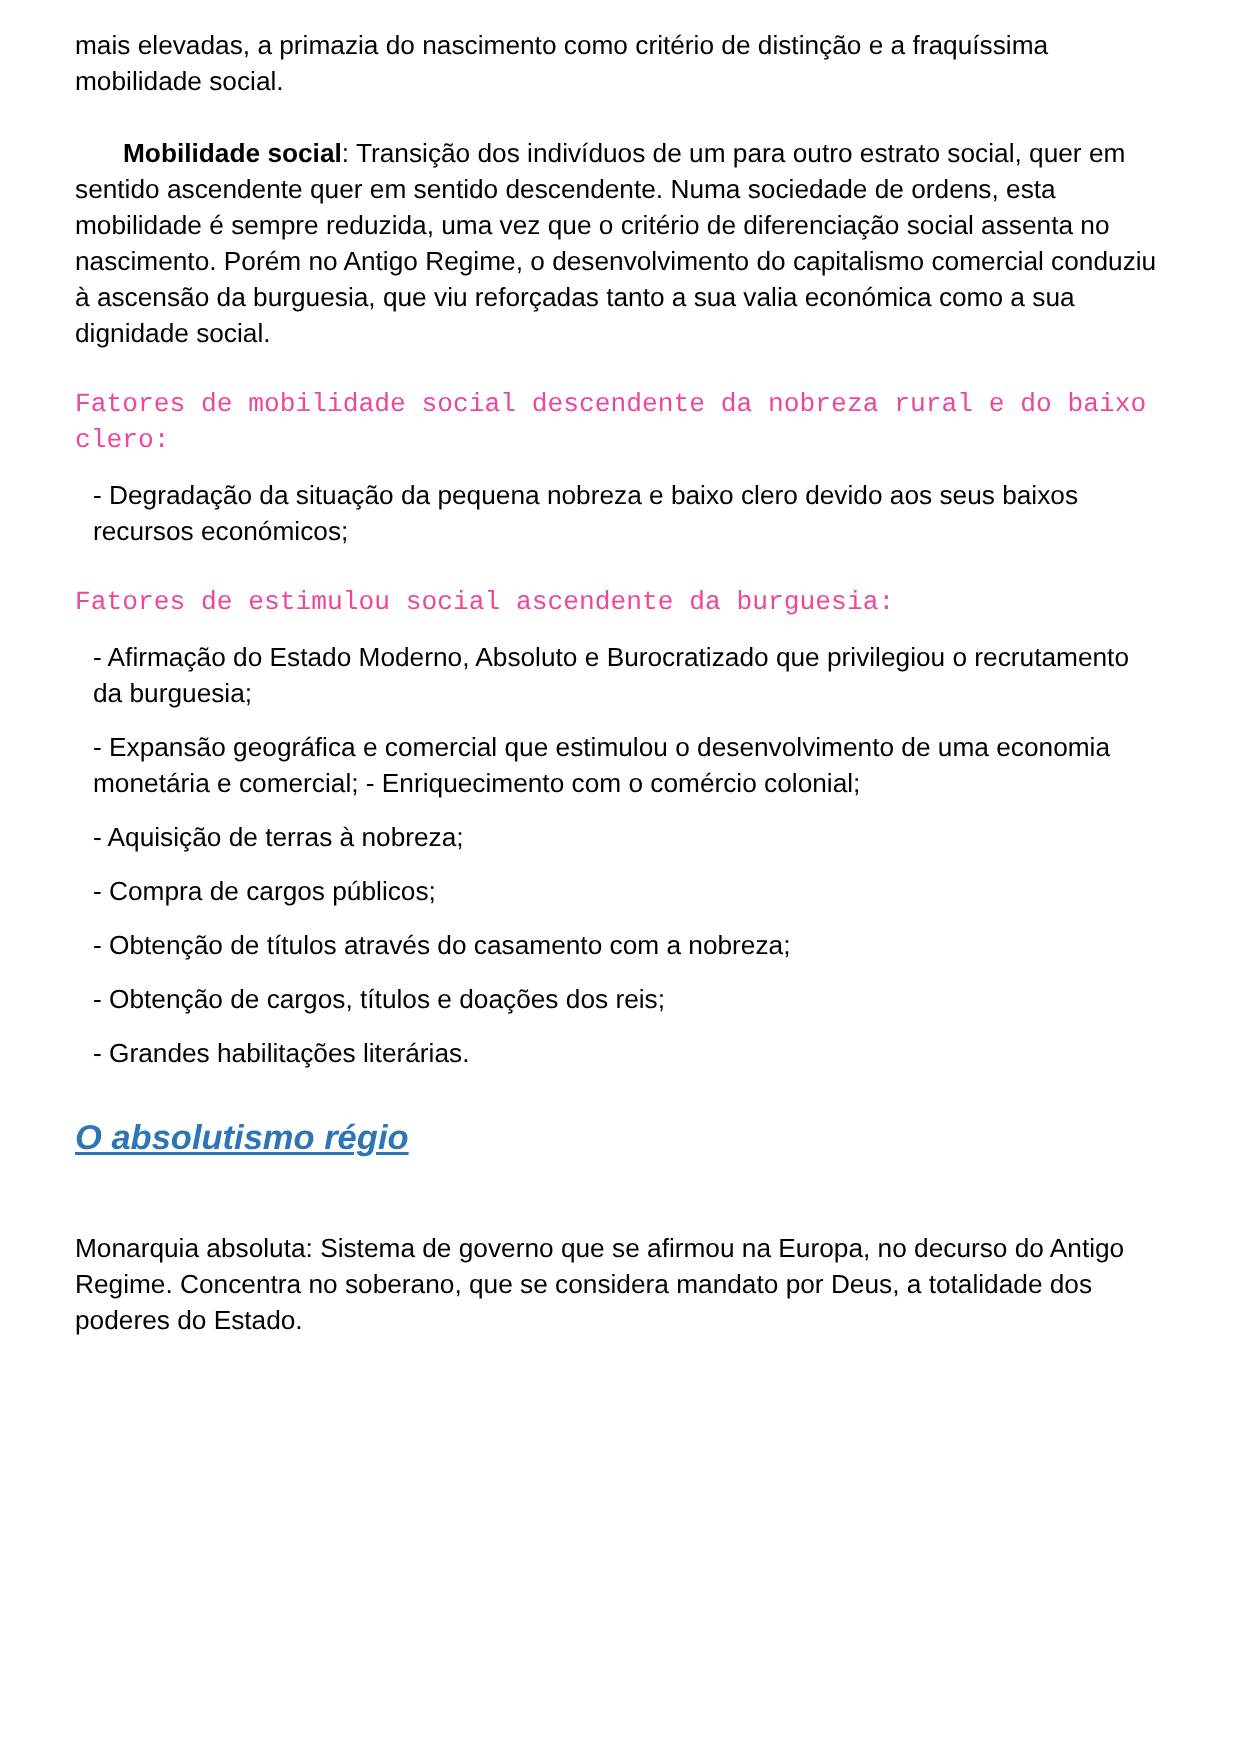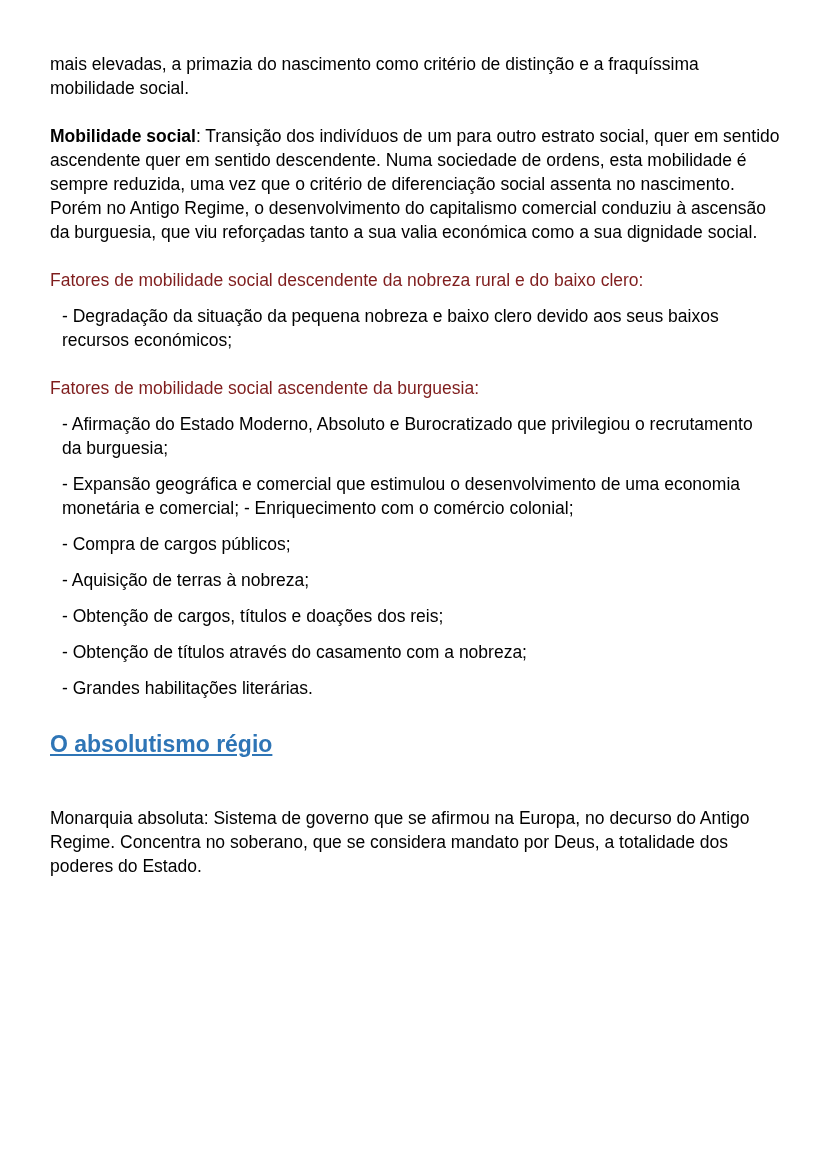--- a/index.html
+++ b/index.html
@@ -5,74 +5,77 @@
   html, body {
     margin: 0;
     padding: 0;
     background: #ffffff;
   }
   .page {
     position: relative;
     width: 828px;
     height: 1171px;
     box-sizing: border-box;
-    padding: 52px 48px 40px 50px;
+    padding: 18px 48px 40px 50px;
     background: #ffffff;
     font-family: "Liberation Sans", "DejaVu Sans", sans-serif;
     font-size: 17.5px;
     line-height: 24px;
     color: #000000;
   }
   .para {
     margin: 0 0 24px 0;
   }
   .block {
     margin: 0 0 24px 0;
   }
   .subheading {
-    color: #7f1d1d;
+    color: #ec4899;
+    font-family: Liberation Mono, monospace;
   }
   .item {
     margin: 12px;
   }
   .bold {
     font-weight: bold;
+    margin-left: 32px;
   }
   .main-heading {
     margin: 30px 0 48px 0;
     font-size: 23px;
     line-height: 28px;
     font-weight: bold;
     color: #2E75B6;
     text-decoration: underline;
     font-family: "Liberation Sans", "DejaVu Sans", sans-serif;
+    font-style: italic;
   }
 </style>
 </head>
 <body>
 
 <div class="page">
 
   <p class="para">mais elevadas, a primazia do nascimento como critério de distinção e a fraquíssima mobilidade social.</p>
 
   <p class="para"><span class="bold">Mobilidade social</span><span>: Transição dos indivíduos de um para outro estrato social, quer em sentido ascendente quer em sentido descendente. Numa sociedade de ordens, esta mobilidade é sempre reduzida, uma vez que o critério de diferenciação social assenta no nascimento. Porém no Antigo Regime, o desenvolvimento do capitalismo comercial conduziu à ascensão da burguesia, que viu reforçadas tanto a sua valia económica como a sua dignidade social.</span></p>
 
   <div class="block">
     <div class="subheading">Fatores de mobilidade social descendente da nobreza rural e do baixo clero:</div>
     <div class="item">- Degradação da situação da pequena nobreza e baixo clero devido aos seus baixos recursos económicos;</div>
   </div>
 
   <div class="block">
-    <div class="subheading">Fatores de mobilidade social ascendente da burguesia:</div>
+    <div class="subheading">Fatores de estimulou social ascendente da burguesia:</div>
     <div class="item">- Afirmação do Estado Moderno, Absoluto e Burocratizado que privilegiou o recrutamento da burguesia;</div>
     <div class="item">- Expansão geográfica e comercial que estimulou o desenvolvimento de uma economia monetária e comercial; - Enriquecimento com o comércio colonial;</div>
+    <div class="item">- Aquisição de terras à nobreza;</div>
     <div class="item">- Compra de cargos públicos;</div>
-    <div class="item">- Aquisição de terras à nobreza;</div>
+    <div class="item">- Obtenção de títulos através do casamento com a nobreza;</div>
     <div class="item">- Obtenção de cargos, títulos e doações dos reis;</div>
-    <div class="item">- Obtenção de títulos através do casamento com a nobreza;</div>
     <div class="item">- Grandes habilitações literárias.</div>
   </div>
 
   <h1 class="main-heading">O absolutismo régio</h1>
 
   <p class="para">Monarquia absoluta: Sistema de governo que se afirmou na Europa, no decurso do Antigo Regime. Concentra no soberano, que se considera mandato por Deus, a totalidade dos poderes do Estado.</p>
 
 </div>
 
 </body></html>

